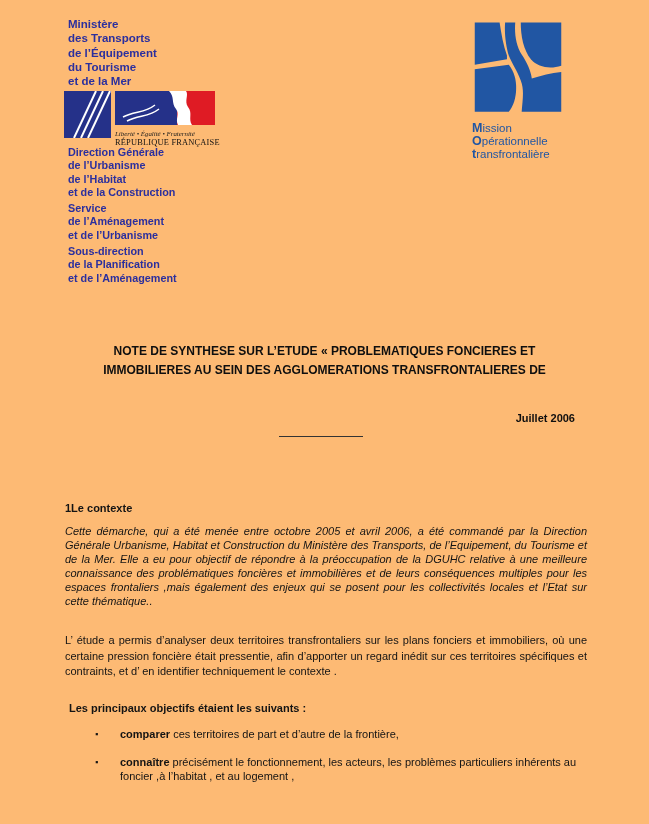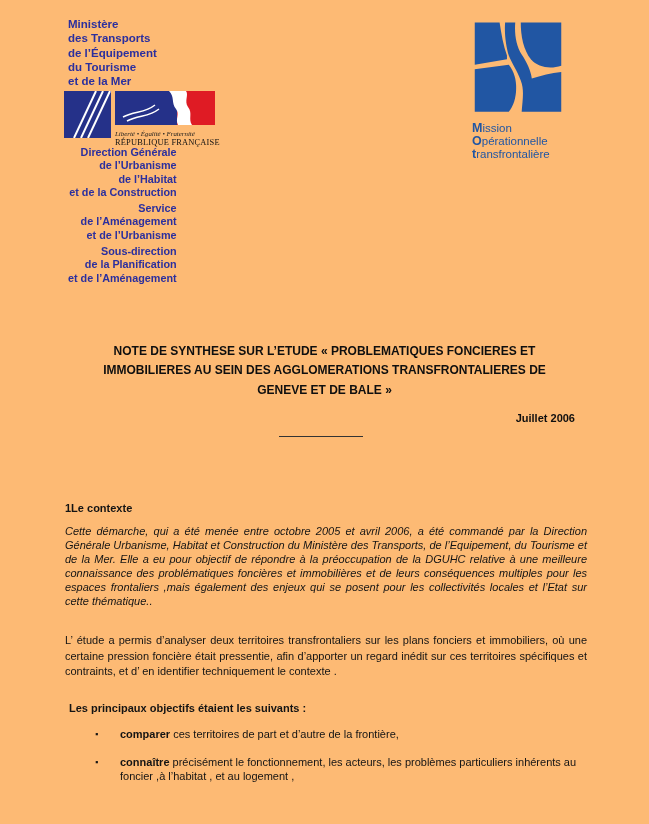--- a/index.html
+++ b/index.html
@@ -25,21 +25,21 @@
     font-family:"Liberation Serif", serif;font-style:italic;
     font-size:6.9px;color:#1a1a1a;line-height:8px;margin-top:1px;white-space:nowrap;
   }
   .rf-block .republique{
     font-family:"Liberation Serif", serif;
     font-size:8.4px;color:#111;line-height:9px;letter-spacing:.2px;white-space:nowrap;
   }
   
   .depts{
     position:absolute;left:68px;top:146px;
-    color:#2B2F9E;font-size:10.8px;font-weight:bold;line-height:13.3px;text-align:right;
+    color:#2B2F9E;font-size:10.8px;font-weight:bold;line-height:13.3px;
   }
   .dept-group{margin-bottom:3px;}
   
   .mot{position:absolute;left:472px;top:20px;width:150px;}
   .mot-text{margin-top:3px;color:#2156A3;font-size:11.5px;line-height:13px;}
   .mot-text b{font-weight:bold;font-size:12.5px;}
   
   .title{
     position:absolute;left:0;top:342px;width:649px;
     text-align:center;font-weight:bold;font-size:12px;line-height:19.3px;
@@ -133,21 +133,20 @@
     <div class="mot-text">
       <div><b>M</b><span>ission</span></div>
       <div><b>O</b><span>pérationnelle</span></div>
       <div><b>t</b><span>ransfrontalière</span></div>
     </div>
   </div>
 
   <div class="title">
     <div>NOTE DE SYNTHESE SUR L’ETUDE « PROBLEMATIQUES FONCIERES ET</div>
     <div>IMMOBILIERES AU SEIN DES AGGLOMERATIONS TRANSFRONTALIERES DE</div>
-    <div>GENEVE ET DE BALE »</div>
   </div>
 
   <div class="date">Juillet 2006</div>
 
   <div class="divider"></div>
 
   <div class="h1">1Le contexte</div>
 
   <p class="para1">Cette démarche, qui a été menée entre octobre 2005 et avril 2006, a été commandé par la Direction Générale Urbanisme, Habitat et Construction du Ministère des Transports, de l’Equipement, du Tourisme et de la Mer. Elle a eu pour objectif de répondre à la préoccupation de la DGUHC relative à une meilleure connaissance des problématiques foncières et immobilières et de leurs conséquences multiples pour les espaces frontaliers ,mais également des enjeux qui se posent pour les collectivités locales et l’Etat sur cette thématique..</p>
 

